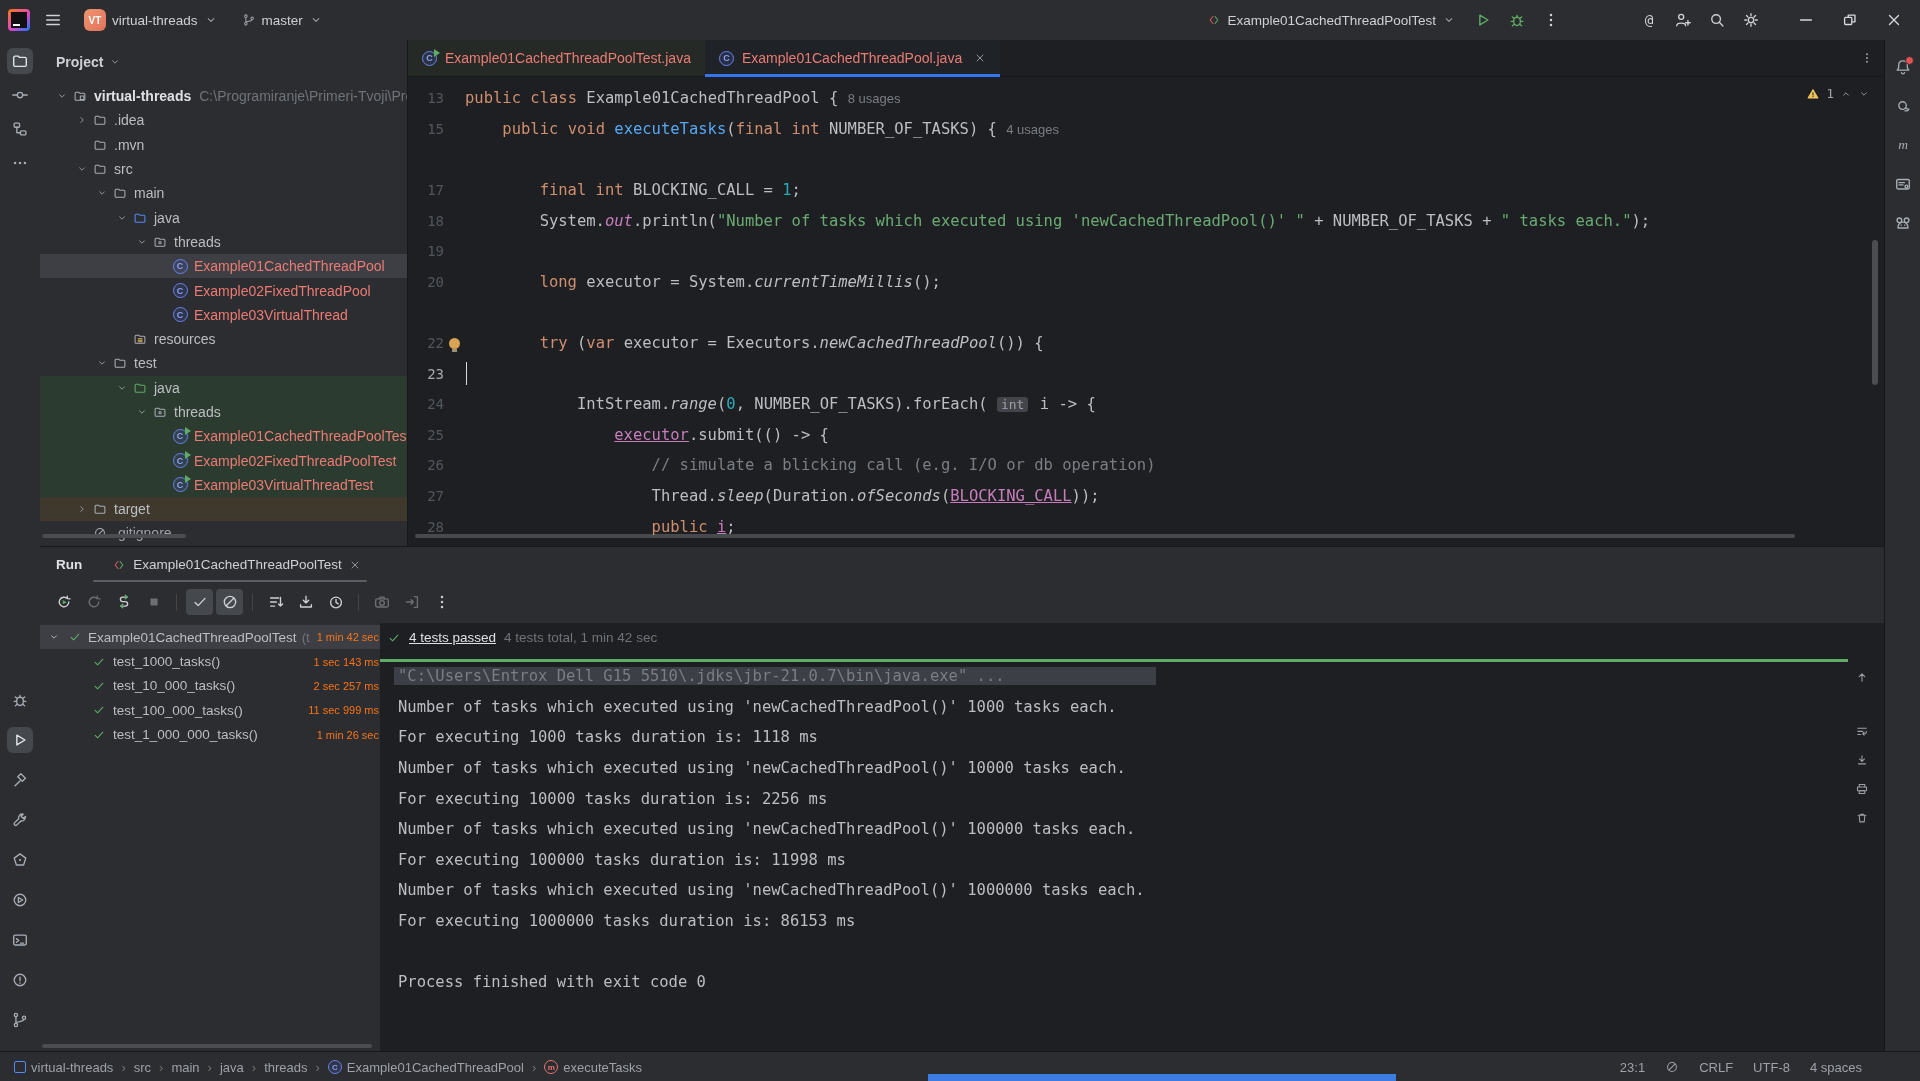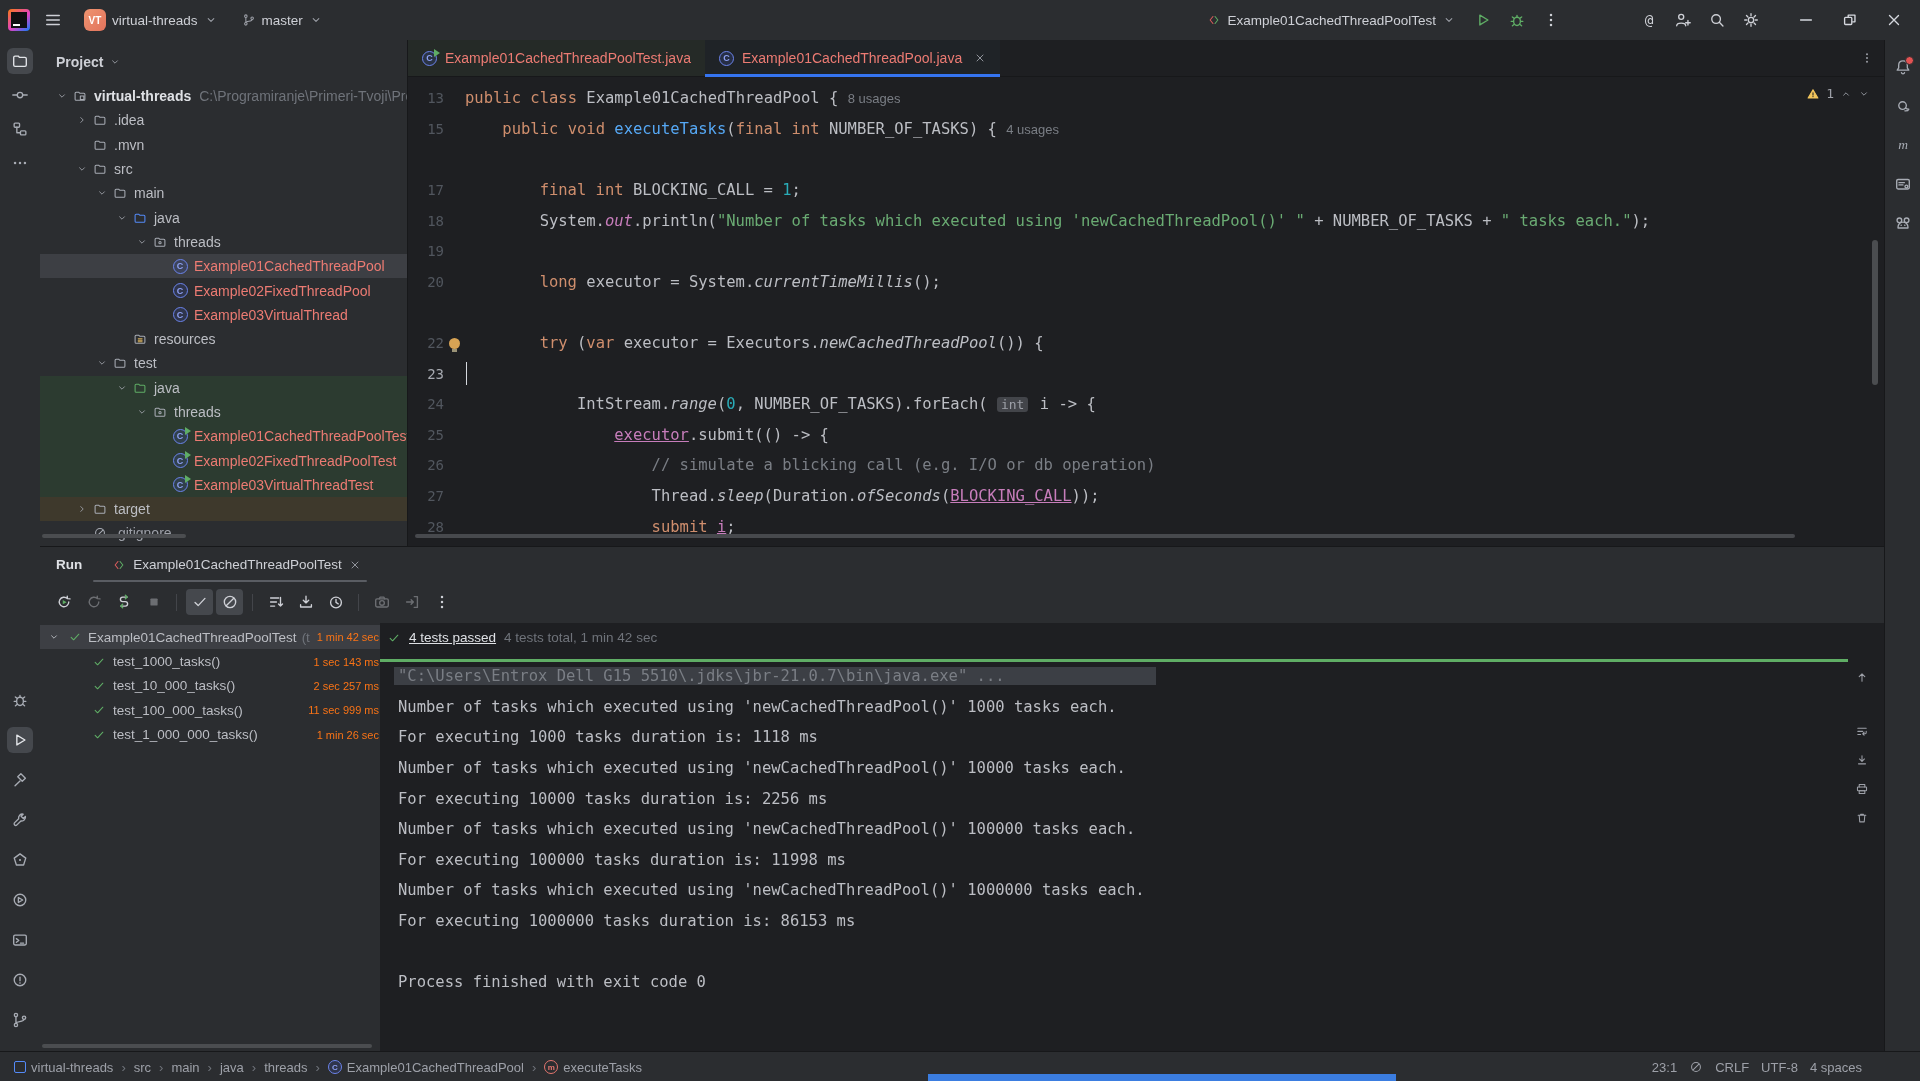--- a/index.html
+++ b/index.html
@@ -121,21 +121,21 @@
   
   #statusbar{left:0;top:1051px;width:1920px;height:30px;background:#2b2d30;border-top:1px solid #17181a;
              display:flex;align-items:center;color:#9da0a8;font-size:13px;}
   .crumbs{display:flex;align-items:center;padding-left:14px;gap:4px;}
   .crumb{display:flex;align-items:center;gap:5px;}
   .crumb-sep{color:#6f737a;margin:0 4px;}
   .modsq{width:10px;height:10px;border:1.5px solid #548af7;border-radius:2px;}
   .micon{width:14px;height:14px;border-radius:50%;border:1.5px solid #e5766f;color:#e5766f;font-size:8px;font-weight:bold;
          display:flex;align-items:center;justify-content:center;box-sizing:border-box;}
   .cicon.tiny{width:14px;height:14px;font-size:8px;}
-  .sb-right{margin-left:auto;display:flex;align-items:center;gap:12px;padding-right:58px;}
+  .sb-right{margin-left:auto;display:flex;align-items:center;gap:20px;padding-right:58px;}
   .sb-item{display:flex;align-items:center;gap:4px;}
   #bluebar{left:928px;top:1074px;width:468px;height:7px;background:#3b7de0;}
 </style>
 </head>
 <body>
 
 <svg width="0" height="0" style="position:absolute">
   <defs>
     <symbol id="i-burger" viewBox="0 0 20 20">
         <path d="M3 5h14M3 10h14M3 15h14"></path>
@@ -759,21 +759,21 @@
         <div class="cline" style="top: 98.8px;"><span class="lnum">17</span><span class="gut"></span><span class="ctext" style="padding-left: 74.64px;"><span class="tk-kw">final int </span><span class="tk-pl">BLOCKING_CALL = </span><span class="tk-num">1</span><span class="tk-pl">;</span></span></div>
         <div class="cline" style="top: 129.4px;"><span class="lnum">18</span><span class="gut"></span><span class="ctext" style="padding-left: 74.64px;"><span class="tk-pl">System.</span><span class="tk-fld">out</span><span class="tk-pl">.println(</span><span class="tk-str">"Number of tasks which executed using 'newCachedThreadPool()' "</span><span class="tk-pl"> + NUMBER_OF_TASKS + </span><span class="tk-str">" tasks each."</span><span class="tk-pl">);</span></span></div>
         <div class="cline" style="top: 160px;"><span class="lnum">19</span><span class="gut"></span><span class="ctext" style="padding-left: 0px;"></span></div>
         <div class="cline" style="top: 190.6px;"><span class="lnum">20</span><span class="gut"></span><span class="ctext" style="padding-left: 74.64px;"><span class="tk-kw">long </span><span class="tk-pl">executor = System.</span><span class="tk-mi">currentTimeMillis</span><span class="tk-pl">();</span></span></div>
         <div class="cline" style="top: 251.8px;"><span class="lnum">22</span><span class="gut"><span class="bulb"></span></span><span class="ctext" style="padding-left: 74.64px;"><span class="tk-kw">try</span><span class="tk-pl"> (</span><span class="tk-kw">var</span><span class="tk-pl"> executor = Executors.</span><span class="tk-mi">newCachedThreadPool</span><span class="tk-pl">()) {</span></span></div>
         <div class="cline" style="top: 282.4px;"><span class="lnum cur">23</span><span class="gut"></span><span class="ctext" style="padding-left: 0px;"></span><span class="caret" style="left: 57.5px;"></span></div>
         <div class="cline" style="top: 313px;"><span class="lnum">24</span><span class="gut"></span><span class="ctext" style="padding-left: 111.96px;"><span class="tk-pl">IntStream.</span><span class="tk-mi">range</span><span class="tk-pl">(</span><span class="tk-num">0</span><span class="tk-pl">, NUMBER_OF_TASKS).forEach( </span><span class="tk-hint">int</span><span class="tk-pl"> i -&gt; {</span></span></div>
         <div class="cline" style="top: 343.6px;"><span class="lnum">25</span><span class="gut"></span><span class="ctext" style="padding-left: 149.28px;"><span class="tk-vu">executor</span><span class="tk-pl">.submit(() -&gt; {</span></span></div>
         <div class="cline" style="top: 374.2px;"><span class="lnum">26</span><span class="gut"></span><span class="ctext" style="padding-left: 186.6px;"><span class="tk-cmt">// simulate a blicking call (e.g. I/O or db operation)</span></span></div>
         <div class="cline" style="top: 404.8px;"><span class="lnum">27</span><span class="gut"></span><span class="ctext" style="padding-left: 186.6px;"><span class="tk-pl">Thread.</span><span class="tk-mi">sleep</span><span class="tk-pl">(Duration.</span><span class="tk-mi">ofSeconds</span><span class="tk-pl">(</span><span class="tk-vu">BLOCKING_CALL</span><span class="tk-pl">));</span></span></div>
-        <div class="cline" style="top: 435.4px;"><span class="lnum">28</span><span class="gut"></span><span class="ctext" style="padding-left: 186.6px;"><span class="tk-kw">submit </span><span class="tk-vu">i</span><span class="tk-pl">;</span></span></div>
+        <div class="cline" style="top: 435.4px;"><span class="lnum">28</span><span class="gut"></span><span class="ctext" style="padding-left: 186.6px;"><span class="tk-kw">public </span><span class="tk-vu">i</span><span class="tk-pl">;</span></span></div>
       </div>
   </section>
 
   <nav id="rightstrip" class="abs">
       <div class="sbtn">
         <span class="dotwrap">
           <svg class="ic">
             <use href="#i-bell"></use>
           </svg>
           <span class="reddot"></span>

